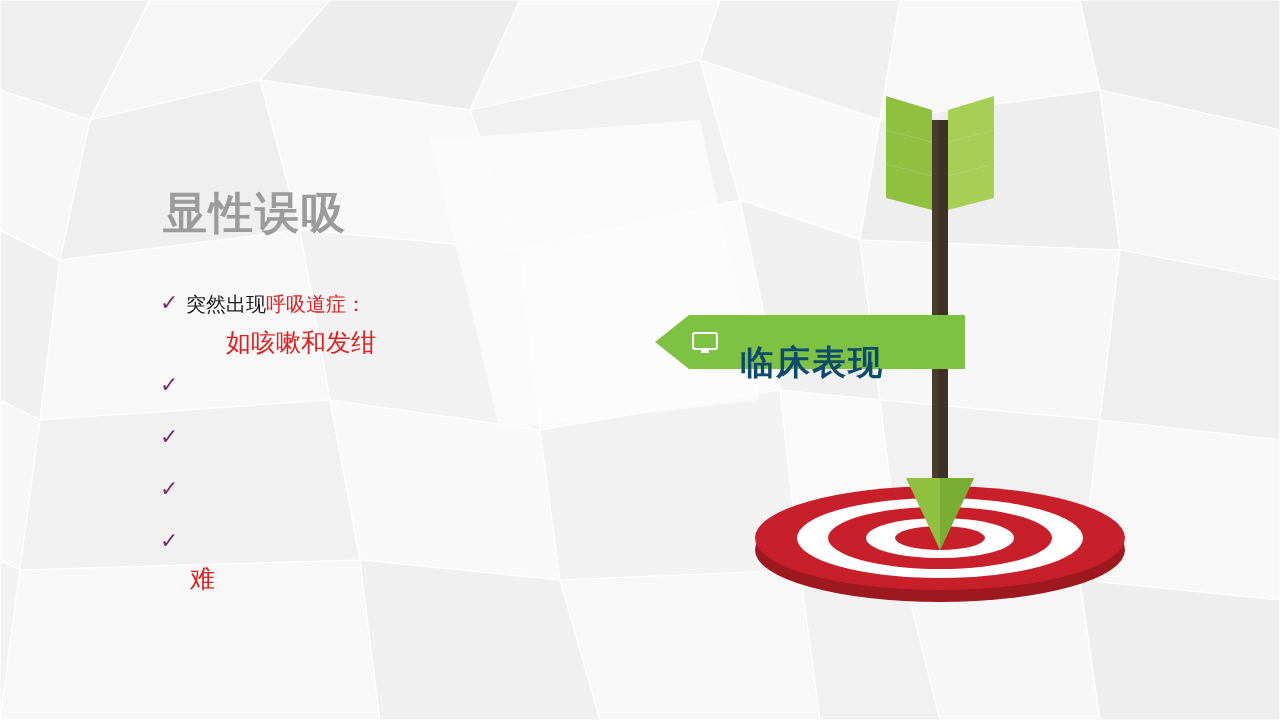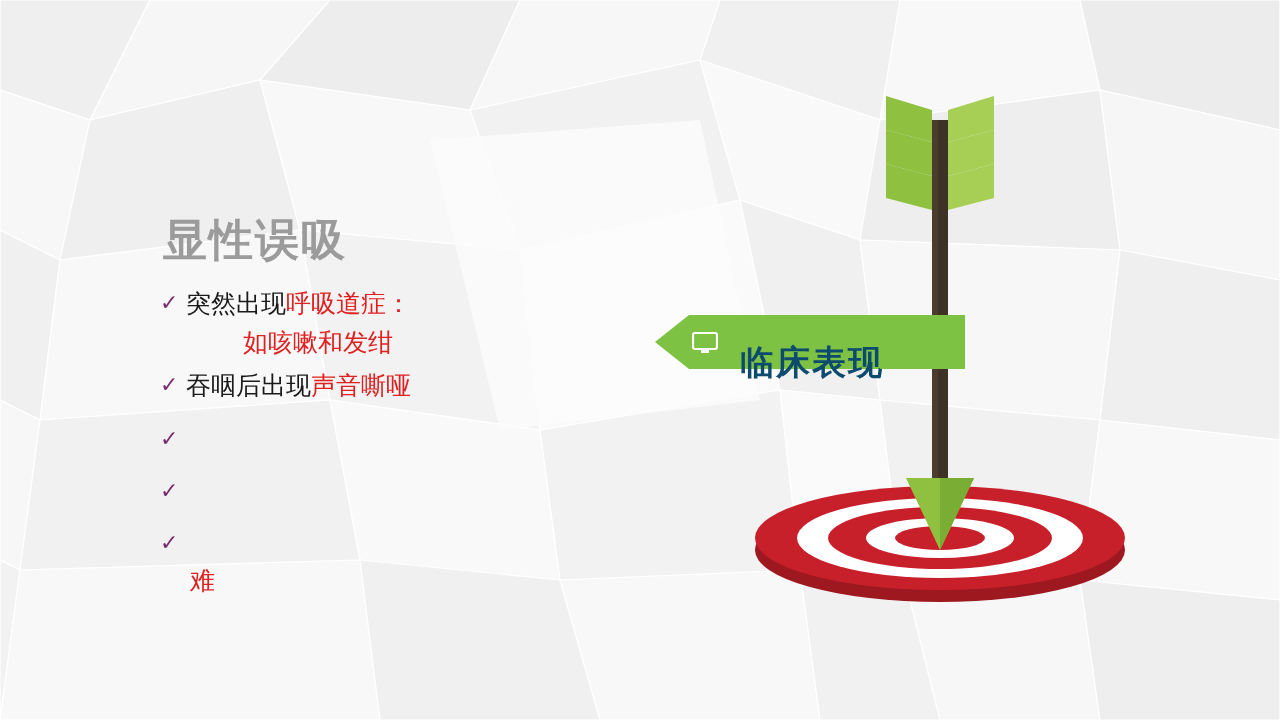--- a/index.html
+++ b/index.html
@@ -24,21 +24,21 @@
   #bg-polygons {
     position: absolute;
     left: 0; top: 0;
     width: 1280px;
     height: 720px;
   }
   
   #slide-title {
     position: absolute;
     left: 163px;
-    top: 211px;
+    top: 184px;
     font-size: 44px;
     font-weight: bold;
     color: #9b9b9b;
     letter-spacing: 2px;
     font-family: "DejaVu Sans", "Liberation Sans", sans-serif;
     white-space: nowrap;
   }
   
   #bullet-list {
     position: absolute;
@@ -54,34 +54,34 @@
   }
   .bullet-mark {
     color: #7b2a6d;
     font-size: 22px;
     line-height: 30px;
     width: 26px;
     flex: 0 0 26px;
     text-align: left;
   }
   .bullet-text {
-    font-size: 25px;
+    font-size: 20px;
     line-height: 32px;
     color: #c00000;
     white-space: pre-wrap;
     font-family: Liberation Serif, serif;
   }
   .bullet-text .dark {
     color: #1a1a1a;
   }
   .bullet-text .red {
     color: #e02020;
   }
   .indent-line {
-    margin-left: 83px;
+    margin-left: 66px;
     font-size: 25px;
     line-height: 34px;
     color: #e02020;
     font-family: "DejaVu Serif", "Liberation Serif", serif;
     margin-bottom: 10px;
   }
   .wrap-line {
     margin-left: 30px;
     font-size: 25px;
     line-height: 34px;
@@ -178,21 +178,20 @@
 
     <div class="bullet-row row-gap-1">
       <span class="bullet-mark">✓</span>
       <span class="bullet-text"><span class="dark">突然出现</span><span class="red">呼吸道症：</span></span>
     </div>
 
     <div class="indent-line">如咳嗽和发绀</div>
 
     <div class="bullet-row row-gap-2">
       <span class="bullet-mark">✓</span>
-      <span class="bullet-text"><span class="dark">吞咽后出现</span><span class="red">声音嘶哑</span></span>
     </div>
 
     <div class="bullet-row row-gap-2">
       <span class="bullet-mark">✓</span>
     </div>
 
     <div class="bullet-row row-gap-2">
       <span class="bullet-mark">✓</span>
     </div>
 

